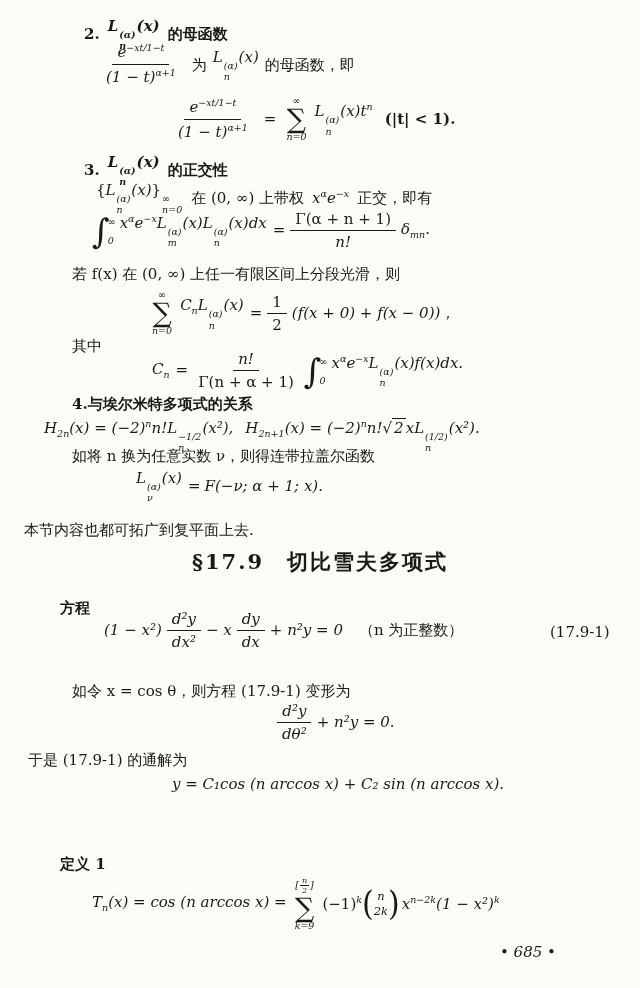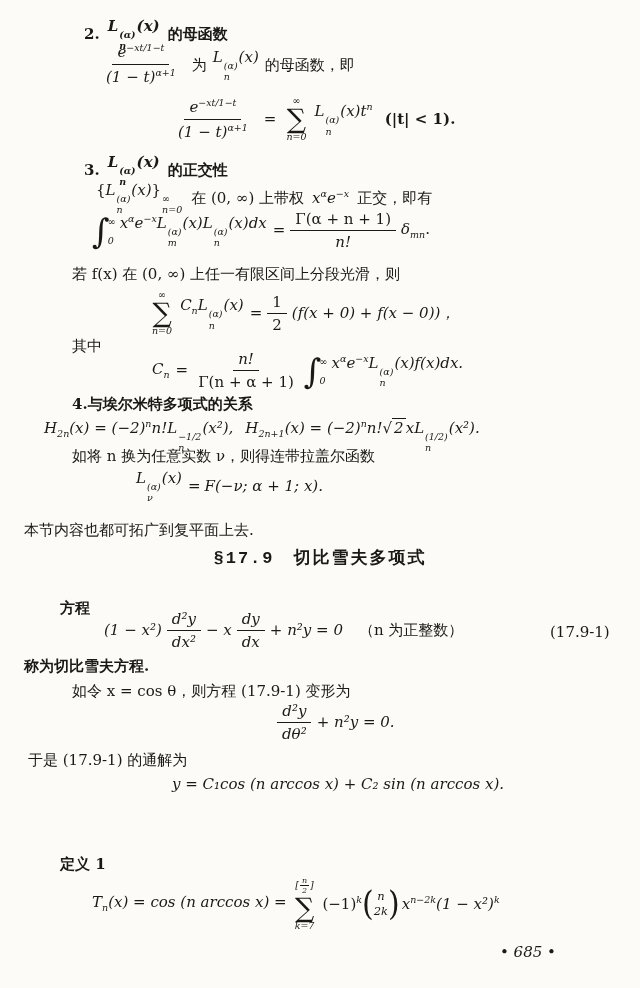--- a/index.html
+++ b/index.html
@@ -33,21 +33,21 @@
   .bigp{font-size:30px;line-height:.8;display:inline-block;transform:scaleY(1.12);font-style:normal;}
   .sqrtbar{border-top:1.3px solid #1b1916;padding:0 2px;font-style:italic;}
   .mfrac{display:inline-flex;flex-direction:column;align-items:center;font-size:8px;line-height:1.15;font-style:italic;margin:0 1px;}
   .mfden{border-top:1px solid #1b1916;padding:0 2px;}
   .g2{display:inline-block;width:2px;}
   .g4{display:inline-block;width:4px;}
   .g6{display:inline-block;width:6px;}
   .g8{display:inline-block;width:8px;}
   .g12{display:inline-block;width:12px;}
   .g16{display:inline-block;width:16px;}
-  .h1{font-size:17px;letter-spacing:2px;font-family:Liberation Mono, monospace;}
+  .h1{font-size:21px;letter-spacing:2px;}
   .h2{font-size:19px;letter-spacing:1px;}
 </style>
 </head>
 <body>
 
 <div id="page">
 
   <div class="line b" style="left:84px;top:16px;">
     <span class="atom">2.</span>
     <span class="g8"></span>
@@ -252,23 +252,20 @@
       <span class="fden mi">dx</span>
     </span>
     <span class="atom mi">+ n²y = 0</span>
     <span class="g16"></span>
     <span class="atom">（n 为正整数）</span>
   </div>
   <div class="line" style="left:550px;top:622px;">
     <span class="atom">(17.9-1)</span>
   </div>
 
-  <div class="line b" style="left:24px;top:656px;">
-    <span class="atom">称为切比雪夫方程.</span>
-  </div>
 
   <div class="line" style="left:72px;top:681px;">
     <span class="atom">如令 x = cos θ，则方程 (17.9-1) 变形为</span>
   </div>
 
   <div class="line" style="left:272px;top:702px;">
     <span class="frac">
       <span class="fnum mi">d²y</span>
       <span class="fden mi">dθ²</span>
     </span>
@@ -294,21 +291,21 @@
     <span class="sumwrap">
       <span class="sumlim">
           <span>[</span>
           <span class="mfrac">
             <span>n</span>
             <span class="mfden">2</span>
           </span>
           <span>]</span>
         </span>
       <span class="sumglyph">∑</span>
-      <span class="sumlim">k=7</span>
+      <span class="sumlim">k=9</span>
     </span>
     <span class="g4"></span>
     <span class="atom"><span>(−1)</span><sup>k</sup></span>
     <span class="bigp">(</span>
     <span class="binom">
         <span>n</span>
         <span>2k</span>
       </span>
     <span class="bigp">)</span>
     <span class="g2"></span>

